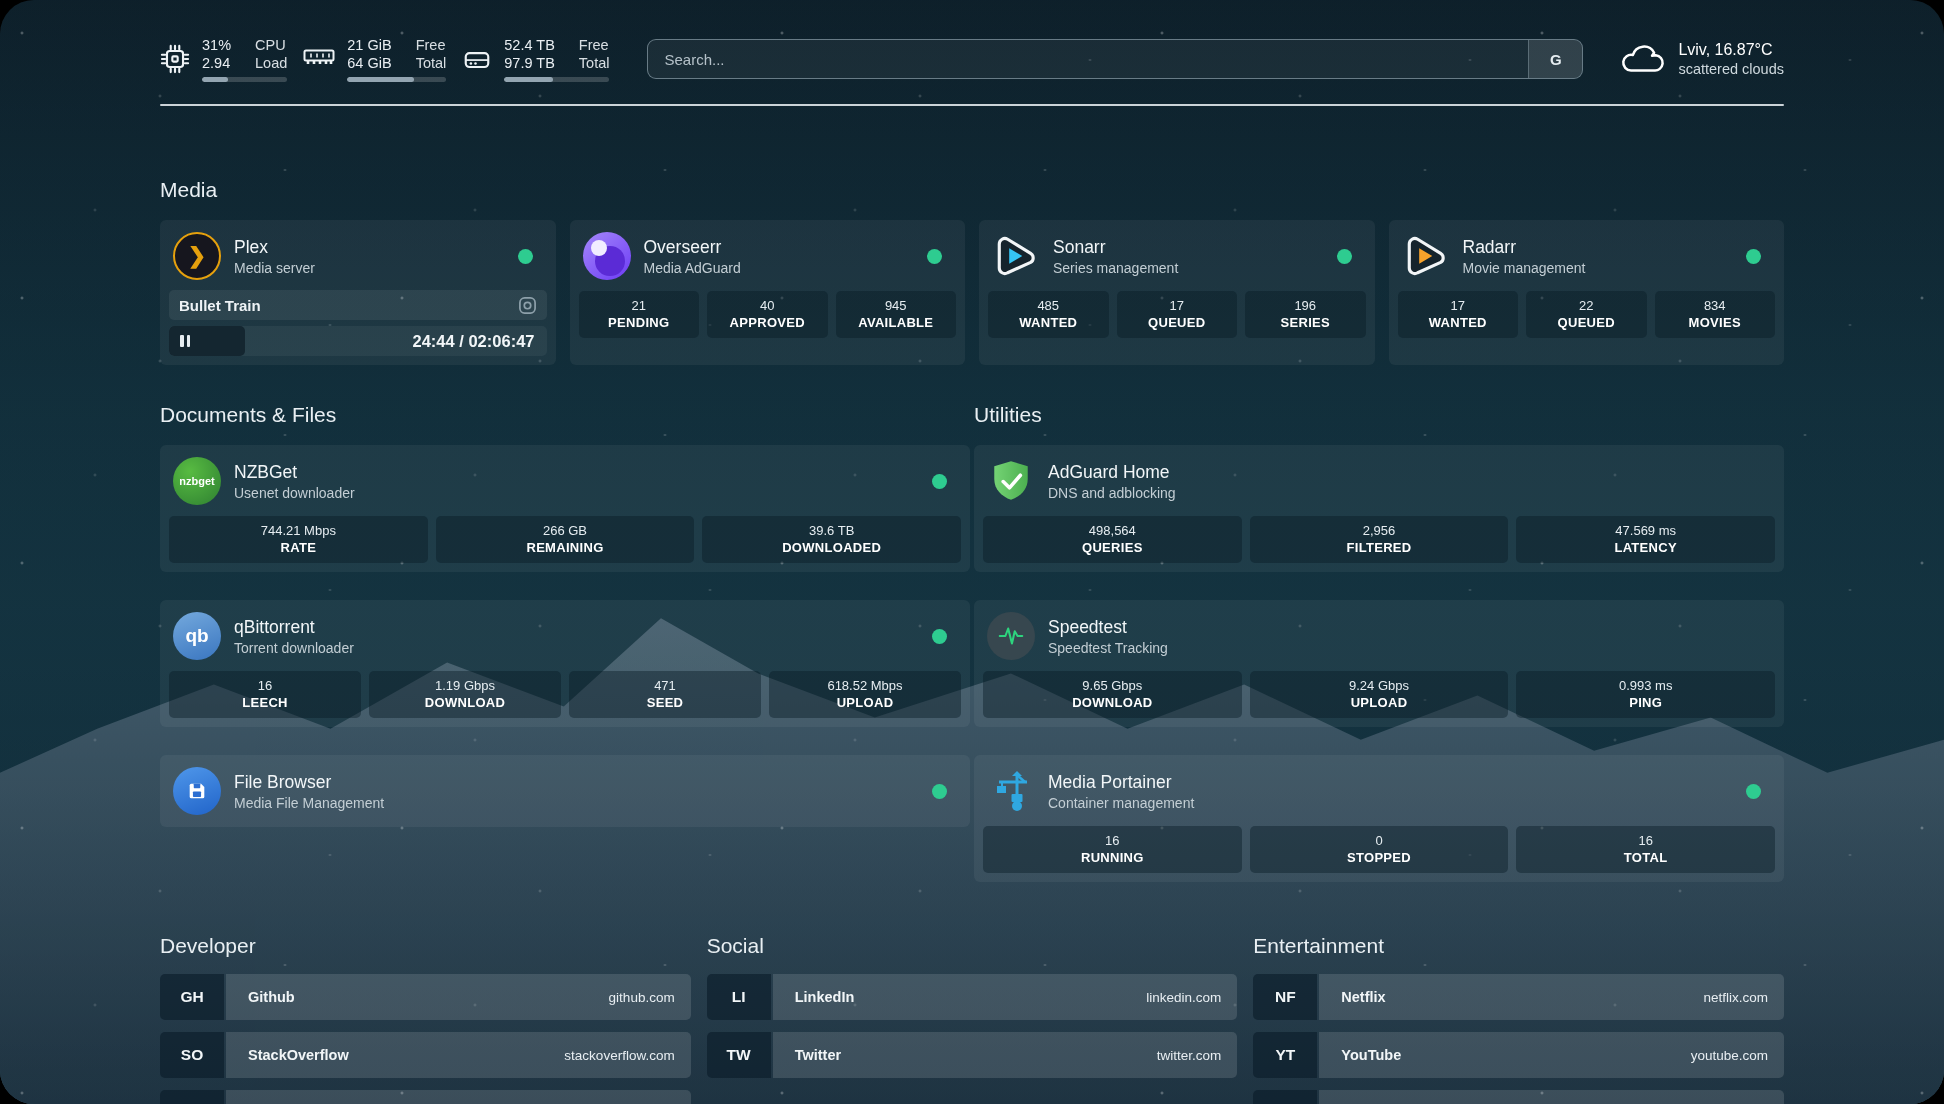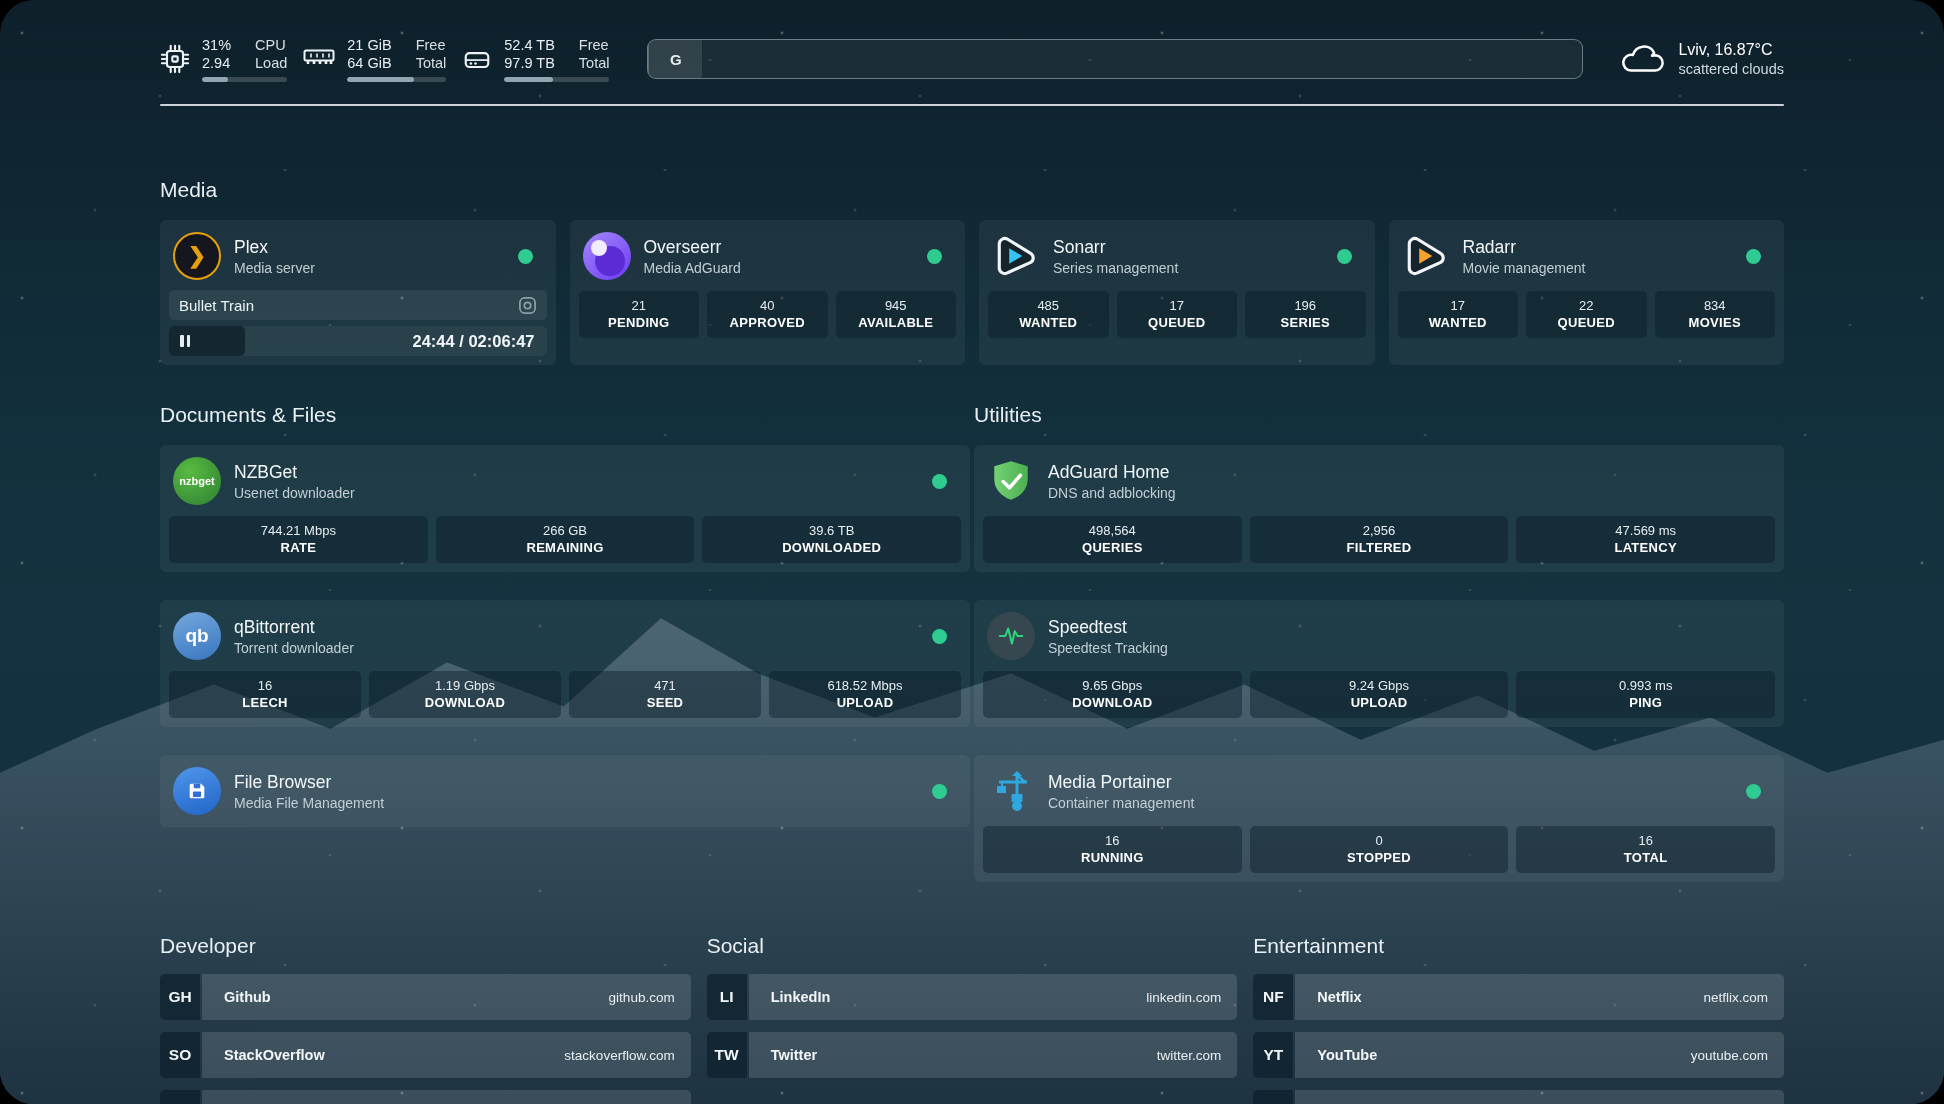--- a/index.html
+++ b/index.html
@@ -78,33 +78,33 @@
   .overseerr-icn::after { content:""; position:absolute; left:26%; top:30%; width:62%; height:62%; border-radius:50%; background:#5b2bd6; }
   .overseerr-icn::before { content:""; position:absolute; left:18%; top:16%; width:34%; height:34%; border-radius:50%; background:#f1ecff; z-index:1; }
   .nzbget-icn { background:radial-gradient(circle at 35% 30%,#58bb42,#2e8031); color:#fff; font-size:11px; font-weight:600; }
   .qb-icn { background:linear-gradient(160deg,#74a9dd,#3a76c0); color:#fff; font-size:19px; font-weight:600; }
   .speedtest-icn { background:#37474f; }
   .fb-icn { background:linear-gradient(160deg,#4f97ea,#2164c9); }
 
   
   .np-row { display:flex; align-items:center; height:30px; margin-top:7px; padding:0 10px;
             background:rgba(255,255,255,.07); border-radius:5px; }
-  .np-title { font-size:15px; font-weight:400; color:#eef3f6; }
+  .np-title { font-size:15px; font-weight:700; color:#eef3f6; }
   .np-view { margin-left:auto; display:flex; opacity:.75; cursor:pointer; }
   .np-progress { position:relative; height:30px; margin-top:6px; background:rgba(255,255,255,.05); border-radius:5px; overflow:hidden; }
   .np-pill { position:absolute; left:0; top:0; bottom:0; background:rgba(6,20,30,.6); border-radius:5px; display:flex; align-items:center; padding-left:11px; }
   .pause { display:flex; gap:3px; }
   .pause i { display:block; width:3.5px; height:12px; background:#e6edf1; border-radius:1px; }
   .np-time { position:absolute; right:12px; top:0; bottom:0; display:flex; align-items:center; font-size:16.5px; font-weight:700; color:#f2f6f8; }
 
   
   .bookmarks { display:grid; grid-template-columns:repeat(3,1fr); gap:16px; margin-top:52px; }
   .bm-title { margin-bottom:16px; }
   .bm-row { display:flex; height:46px; margin-bottom:12px; border-radius:5px; overflow:hidden; cursor:pointer; }
-  .bm-abbr { width:40px; flex:none; background:rgba(10,28,40,.62); display:flex; align-items:center; justify-content:center;
+  .bm-abbr { width:64px; flex:none; background:rgba(10,28,40,.62); display:flex; align-items:center; justify-content:center;
              font-size:15.5px; font-weight:700; color:#f2f6f8; }
   .bm-body { flex:1; margin-left:2px; background:rgba(255,255,255,.13); display:flex; align-items:center; padding:0 16px 0 22px; }
   .bm-name { font-size:14.5px; font-weight:600; color:#f2f6f8; }
   .bm-url { margin-left:auto; font-size:13.5px; color:#e8eef2; }
 
   svg { display:block; }
 </style>
 </head>
 <body>
 
@@ -178,20 +178,21 @@
             <span class="res-val">97.9 TB</span>
             <span class="res-lab">Total</span>
           </div>
           <div class="res-track">
             <div class="res-fill" style="width: 46%;"></div>
           </div>
         </div>
       </div>
 
       <div class="search">
+        <input class="search-input" type="text" placeholder="Search..." style="">
         <button class="search-btn">G</button>
       </div>
 
       <div class="weather">
         <span class="weather-icon">
           <svg width="46" height="34" viewBox="0 0 44 32" fill="none" stroke="currentColor" stroke-width="2.4" stroke-linejoin="round">
             <path d="M11.5 27a7.5 7.5 0 1 1 1.8-14.8A11 11 0 0 1 33.6 10l-2 2.8 3.6-.4a7.3 7.3 0 0 1-1.6 14.6Z"></path>
           </svg>
           </span>
         <div>

